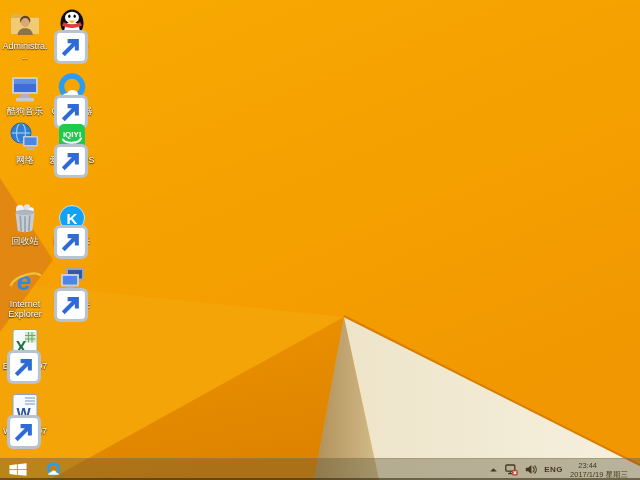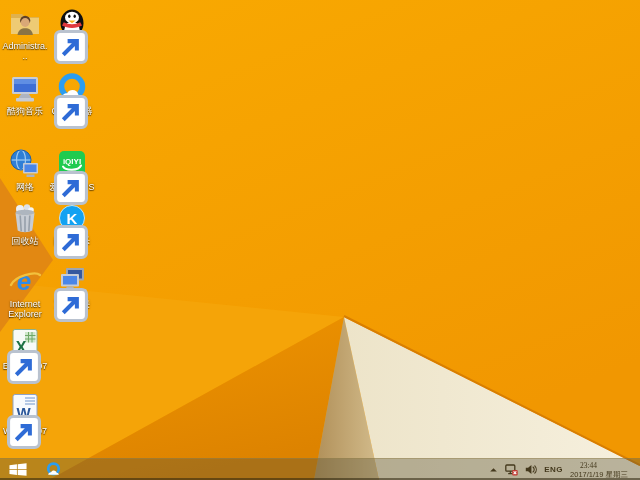--- a/index.html
+++ b/index.html
@@ -2,39 +2,39 @@
 <html><head>
 <meta charset="utf-8">
 <style>
   html,body{margin:0;padding:0;width:640px;height:480px;overflow:hidden;}
   body{position:relative;font-family:"Liberation Sans",sans-serif;background:#F49A00;}
   #wallpaper{position:absolute;left:0;top:0;width:640px;height:480px;}
 
   
   .dicon{position:absolute;width:46px;display:flex;flex-direction:column;align-items:center;cursor:default;}
   .c1{left:2px}.c2{left:49px}
-  .r1{top:6px}.r2{top:71px}.r3{top:147px}.r4{top:201px}.r5{top:264px}.r6{top:326px}.r7{top:391px}
+  .r1{top:6px}.r2{top:71px}.r3{top:120px}.r4{top:201px}.r5{top:264px}.r6{top:326px}.r7{top:391px}
   .ic{position:relative;width:34px;height:34px;display:block;}
   .ic svg{width:34px;height:34px;display:block;}
   .badge{position:absolute;left:-1px;bottom:-1px;width:11px;height:11px;}
   .lbl{margin-top:1px;font-size:9px;line-height:10px;color:#fff;text-align:center;
        text-shadow:0 1px 1px rgba(70,45,0,.95),0 0 2px rgba(90,60,0,.85);word-break:break-word;}
 
   
   #taskbar{position:absolute;left:0;bottom:0;width:640px;height:22px;box-sizing:border-box;
            background:rgba(96,88,58,.40);border-top:1px solid rgba(150,130,75,.45);z-index:4;}
   #screen-edge{position:absolute;left:0;bottom:0;width:640px;height:2px;background:rgba(45,36,12,.55);z-index:6;}
   .tbtn{position:absolute;top:0;height:21px;display:flex;align-items:center;justify-content:center;}
   #start-button{left:0;width:36px;}
   #pinned-qq-browser{left:40;left:40px;width:26px;}
   #tray{position:absolute;right:0;top:0;height:21px;display:flex;align-items:center;gap:7px;padding-right:12px;z-index:5;}
   .trayic{display:flex;align-items:center;justify-content:center;height:21px;}
   #lang-indicator{font-size:8px;font-weight:bold;color:#44391d;letter-spacing:.5px;}
   #clock{text-align:right;font-size:7.5px;line-height:9px;color:#44391d;white-space:nowrap;}
-  #clock .time{margin-right:31px;font-family:Liberation Serif, serif;}
+  #clock .time{margin-right:31px;}
 </style>
 </head>
 <body>
 
 <svg id="wallpaper" viewBox="0 0 640 480" preserveAspectRatio="none">
   <defs>
     <linearGradient id="gBase" x1="0" y1="0" x2="0.55" y2="1">
       <stop offset="0" stop-color="#F9AA01"></stop>
       <stop offset="1" stop-color="#F19701"></stop>
     </linearGradient>

